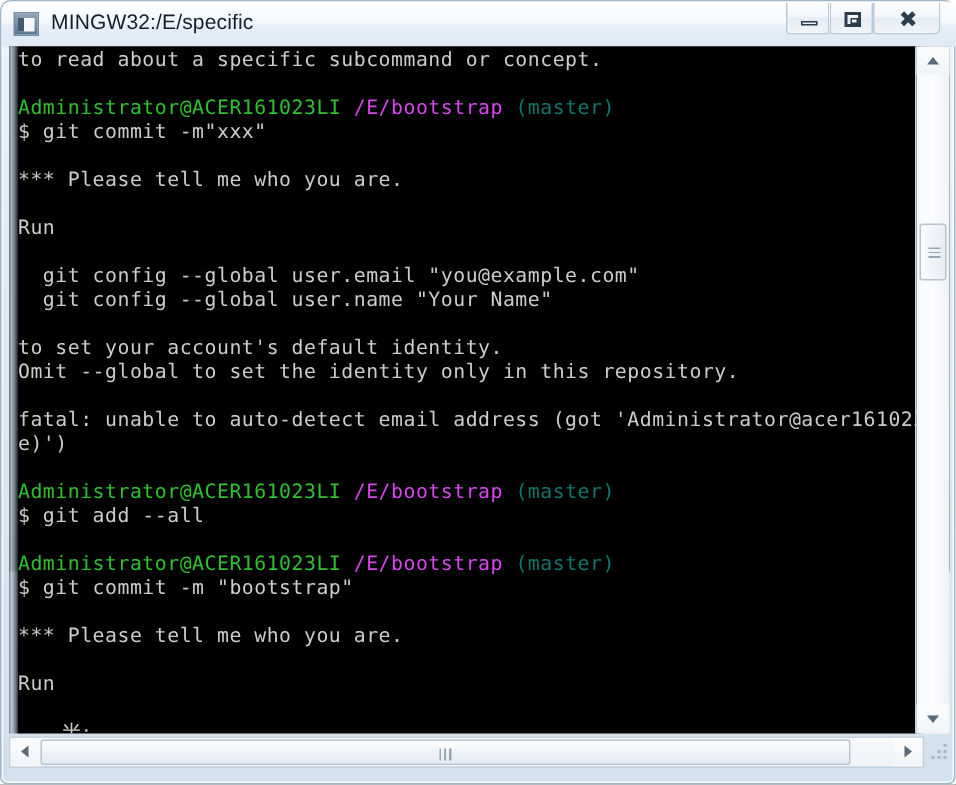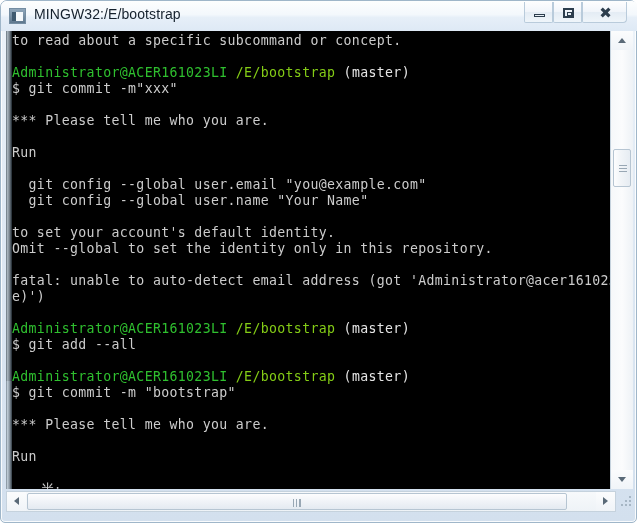--- a/index.html
+++ b/index.html
@@ -148,22 +148,22 @@
     font-family: "DejaVu Sans Mono", "Liberation Mono", monospace;
     font-size: 13.2px;
     line-height: 16px;
     letter-spacing: 0.35px;
     white-space: pre;
     padding-top: 2px;
     box-sizing: border-box;
   }
   .ln { height: 16px; }
   .c-user { color: #2fc02f; text-align: right; }
-  .c-path { color: #84cc16; }
-  .c-branch { color: #e5e5e5; }
+  .c-path { color: #d946ef; }
+  .c-branch { color: #0f766e; }
   .c-white { color: #cccccc; }
   .big-cjk {
     font-family: "DejaVu Sans", sans-serif;
     font-size: 14px;
   }
 
   
   #vscroll {
     position: absolute;
     left: 609px;
@@ -303,21 +303,21 @@
     display: block;
   }
 </style>
 </head>
 <body>
 
 <div id="window">
 
   <div id="titlebar">
     <div id="title-icon"></div>
-    <div id="title-text">MINGW32:/E/bootstrap</div>
+    <div id="title-text">MINGW32:/E/specific</div>
 
     <div class="winbtn" id="btn-min">
       <span class="glyph-min"></span>
     </div>
     <div class="winbtn" id="btn-max">
       <span class="glyph-max"></span>
     </div>
     <div class="winbtn" id="btn-close">
       <span class="glyph-close">✖</span>
     </div>

